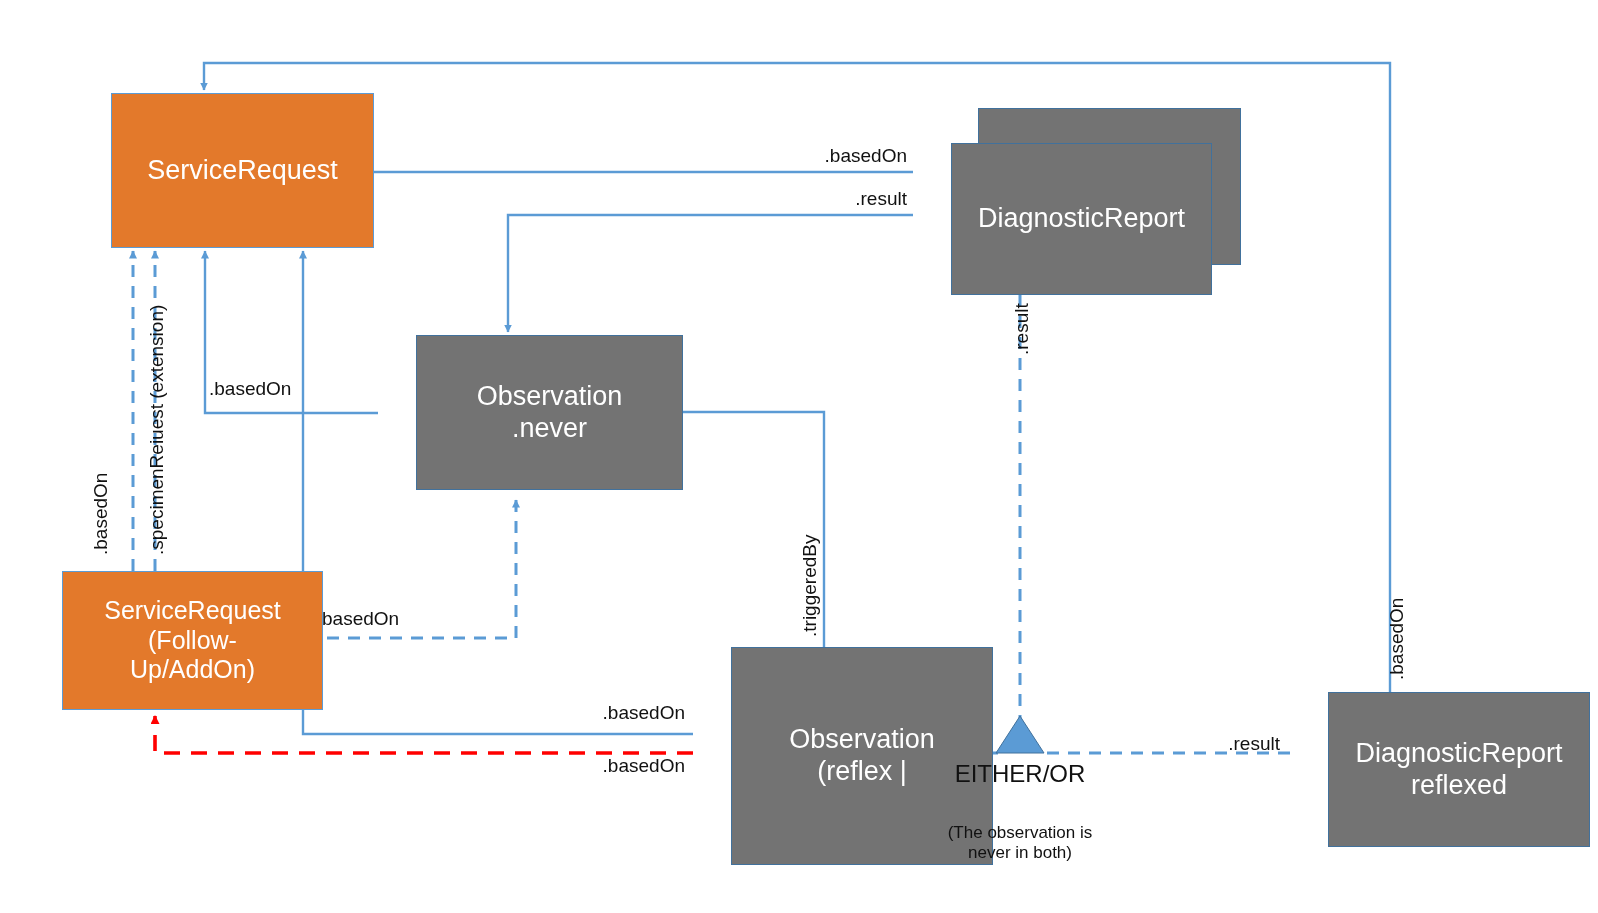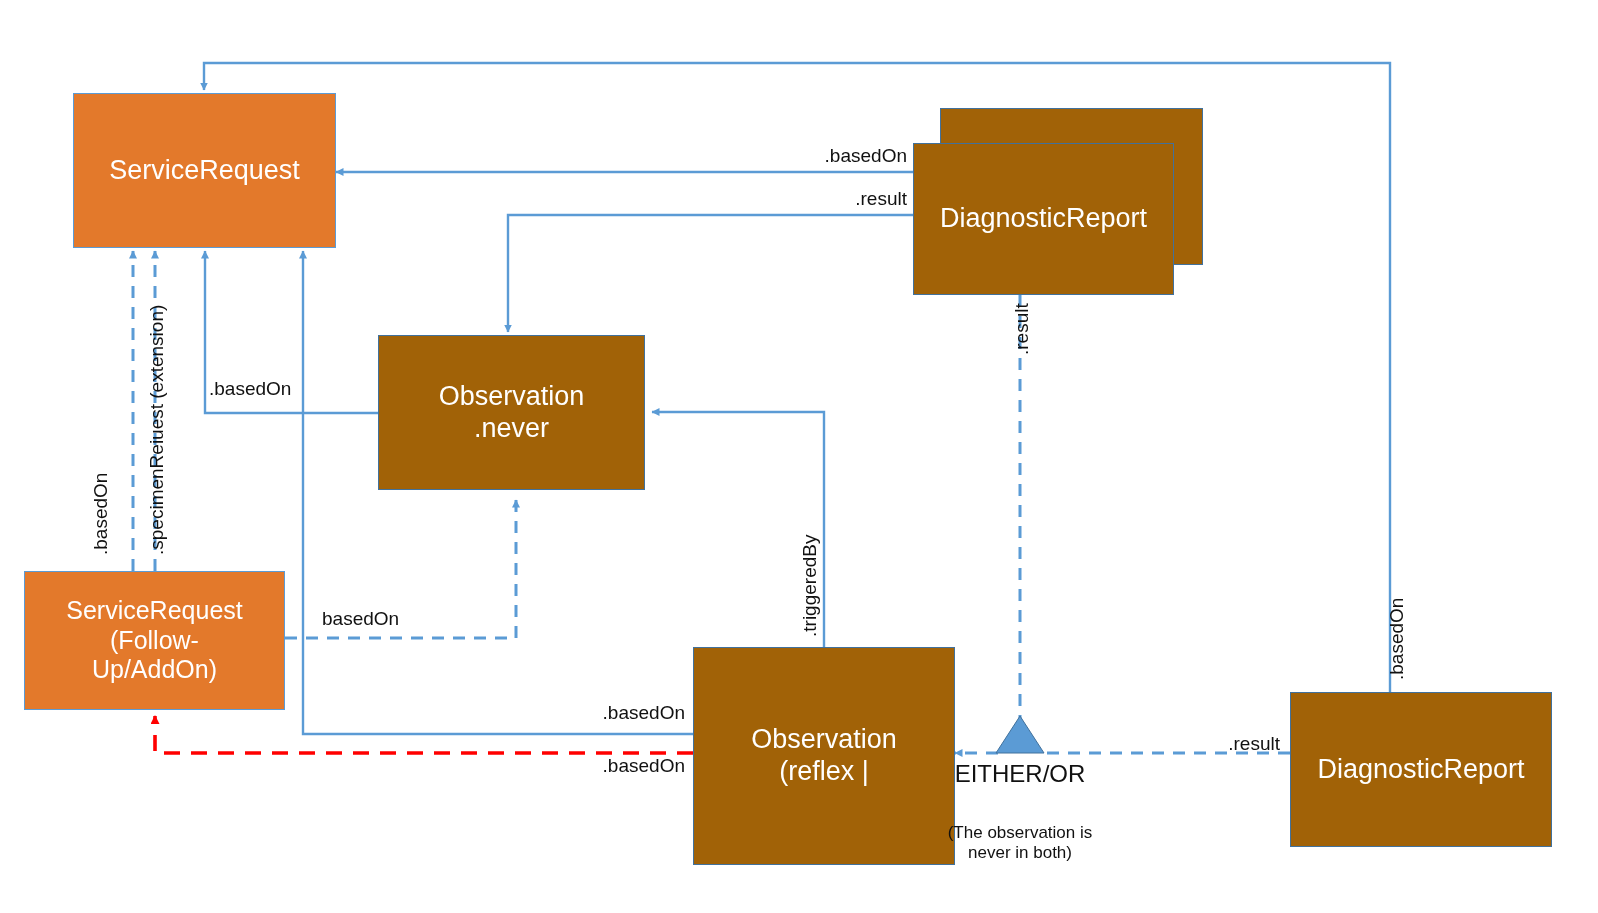--- a/index.html
+++ b/index.html
@@ -1,23 +1,23 @@
 <!DOCTYPE html>
 <html><head>
 <meta charset="utf-8">
 <style>
   html,body{margin:0;padding:0;background:#ffffff;}
   body{font-family:"Liberation Sans","DejaVu Sans",sans-serif;}
   #stage{position:relative;width:1598px;height:913px;background:#ffffff;overflow:hidden;}
   svg.conn{position:absolute;left:0;top:0;width:1598px;height:913px;pointer-events:none;}
 
   .node{position:absolute;box-sizing:border-box;display:flex;align-items:center;justify-content:center;
-        text-align:center;color:#ffffff;border:1px solid #4a7ebb;line-height:1.18;}
+        text-align:center;color:#ffffff;border:1px solid #4a7ebb;line-height:1.18;margin-left:38px;}
   .node.orange{background:#E3792B;border-color:#5B9BD5;}
-  .node.blue{background:#a16207;border-color:#41719C;}
+  .node.blue{background:#737373;border-color:#41719C;}
   .node span{display:block;padding:0 6px;}
 
   .lbl{position:absolute;color:#111111;font-size:19px;white-space:nowrap;line-height:1.15;}
   .lbl.rot{transform-origin:0 0;transform:rotate(-90deg);}
   .lbl.right{text-align:right;}
 
   .eo-title{position:absolute;font-size:24px;color:#111;white-space:nowrap;text-align:center;}
   .eo-sub{position:absolute;font-size:17px;color:#111;text-align:center;line-height:1.18;width:230px;}
 </style>
 </head>
@@ -103,20 +103,21 @@
     <span></span>
   </div>
 
   <div class="node blue" style="left:913px;top:143px;width:261px;height:152px;font-size:27px;">
     <span>DiagnosticReport</span>
   </div>
 
   <div class="node blue" style="left:1290px;top:692px;width:262px;height:155px;font-size:27px;">
     <div>
       <span>DiagnosticReport</span>
+      <span>reflexed</span>
     </div>
   </div>
 
   <div class="lbl right" style="left:742px;top:145px;width:165px;">.basedOn</div>
 
   <div class="lbl right" style="left:742px;top:188px;width:165px;">.result</div>
 
   <div class="lbl rot" style="left:1011px;top:355px;">.result</div>
 
   <div class="lbl" style="left:209px;top:378px;">.basedOn</div>

